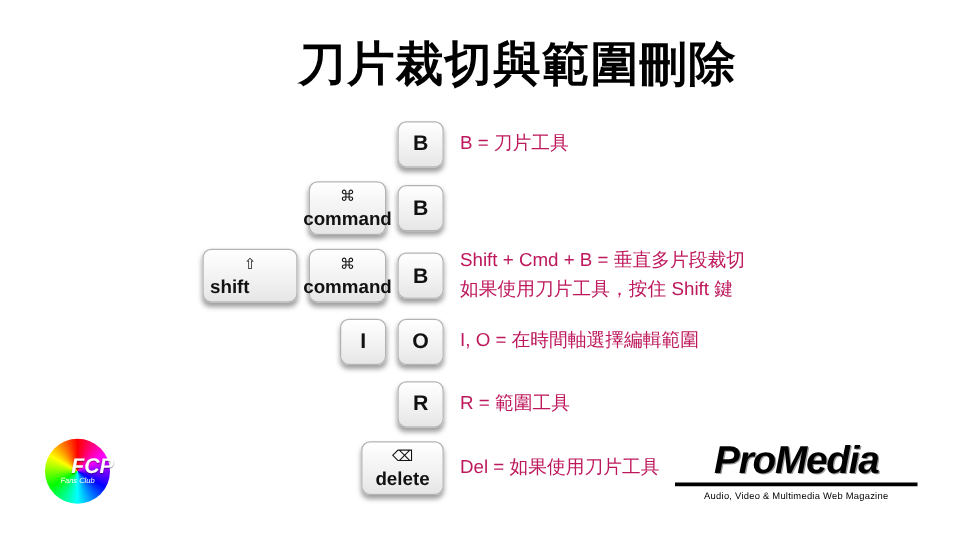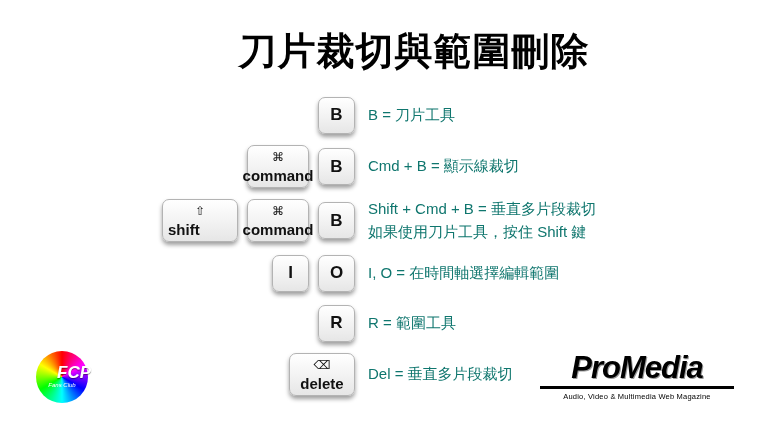--- a/index.html
+++ b/index.html
@@ -34,21 +34,21 @@
     flex-shrink:0;
     display:flex;
     justify-content:flex-end;
     align-items:center;
     gap:9px;
   }
   .desc {
     margin-left:13px;
     font-size:15px;
     line-height:1.5;
-    color:#0f766e;
+    color:#be185d;
   }
   .key {
     box-sizing:border-box;
     background:linear-gradient(180deg,#ffffff 0%,#f2f2f2 55%,#e6e6e6 100%);
     border:1px solid #b3b3b3;
     border-radius:7px;
     box-shadow:0 3px 4px rgba(0,0,0,0.38);
     color:#111;
   }
   .key.letter {
@@ -115,23 +115,20 @@
         </div>
       </div>
       <div class="row">
         <div class="keys">
           <div class="key mod key-command">
             <span class="sym">⌘</span>
             <span class="lbl">command</span>
           </div>
           <div class="key letter key-b">B</div>
         </div>
-        <div class="desc">
-          <div>Cmd + B = 顯示線裁切</div>
-        </div>
       </div>
       <div class="row">
         <div class="keys">
           <div class="key mod key-shift">
             <span class="sym">⇧</span>
             <span class="lbl">shift</span>
           </div>
           <div class="key mod key-command">
             <span class="sym">⌘</span>
             <span class="lbl">command</span>
@@ -161,21 +158,21 @@
         </div>
       </div>
       <div class="row">
         <div class="keys">
           <div class="key mod key-delete">
             <span class="sym">⌫</span>
             <span class="lbl">delete</span>
           </div>
         </div>
         <div class="desc">
-          <div>Del = 垂直多片段裁切</div>
+          <div>Del = 如果使用刀片工具</div>
         </div>
       </div>
     </div>
 
   <div class="fcp" id="fcp-wheel" style="background: conic-gradient(rgb(255, 0, 0), rgb(255, 0, 255), rgb(0, 0, 255), rgb(0, 255, 255), rgb(0, 255, 0), rgb(255, 255, 0), rgb(255, 0, 0));">
     <span class="fcp-text">FCP</span>
     <span class="fcp-sub">Fans Club</span>
   </div>
 
   <div class="promedia">

